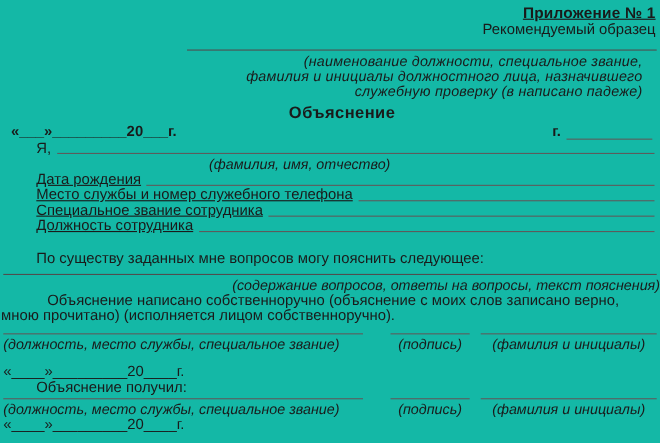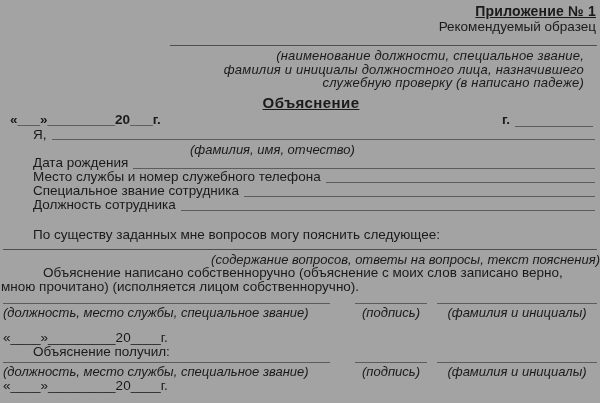--- a/index.html
+++ b/index.html
@@ -1,48 +1,48 @@
 <!DOCTYPE html>
 <html><head>
 <meta charset="utf-8">
 <style>
   html,body { margin:0; padding:0; background:#fff; }
   .doc {
-    position:relative; width:600px; height:403px; background:#a3a3a3;
+    position:relative; width:600px; height:403px; background:#14b8a6;
     font-family:"Liberation Sans", sans-serif; color:#1a1a1a; overflow:hidden;
     font-size:13.5px;
   }
   .rule { border-top:1px solid #4e4e4e; height:0; }
   .blank { border-bottom:1px solid #5c5c5c; }
   .it { font-style:italic; font-size:13px; }
 
   .appendix { position:absolute; top:3px; right:4px; font-weight:bold; font-size:14px;
               text-decoration:underline; letter-spacing:.2px; }
   .sample   { position:absolute; top:19px; right:4px; font-size:13.5px;text-align:center; }
 
   .addr-rule { position:absolute; top:45px; left:170px; right:3px; }
   .addressee { position:absolute; top:49px; right:16px; text-align:right;
                line-height:13.5px; letter-spacing:.2px; }
 
   .title { position:absolute; top:94px; left:0; right:0; text-align:center;
-           padding-left:22px; font-weight:bold; font-size:15px; letter-spacing:.4px;text-decoration:underline; }
+           padding-left:22px; font-weight:bold; font-size:15px; letter-spacing:.4px; }
 
   .date-city { position:absolute; top:112px; left:10px; right:7px;
                display:flex; justify-content:space-between; align-items:flex-end;font-weight:bold; }
   .city { display:flex; align-items:flex-end; }
   .city-blank { width:78px; height:13px; margin-left:5px; }
 
   .ya-row { position:absolute; top:127px; left:33px; right:5px; display:flex; height:15px; }
   .ya-row .fill { flex:1; margin-left:5px; margin-bottom:2px; }
   .fill { border-bottom:1px solid #5c5c5c; }
 
   .fio-cap { position:absolute; top:142px; left:190px; }
 
   .fields { position:absolute; top:156px; left:33px; right:5px; }
-  .frow { display:flex; height:14px; line-height:14px; }
+  .frow { display:flex; height:14px; line-height:14px;text-decoration:underline; }
   .frow .fill { flex:1; margin-left:5px; margin-bottom:1px; }
 
   .intro { position:absolute; top:227px; left:33px; }
 
   .content-rule { position:absolute; top:249px; left:3px; right:3px; }
   .content-cap  { position:absolute; top:252px; left:0; right:0; text-align:right;padding-left:26px; }
 
   .note { position:absolute; top:266px; left:1px; right:3px; line-height:14px; }
 
   .sigline-row { position:absolute; left:3px; right:3px; display:flex; }

